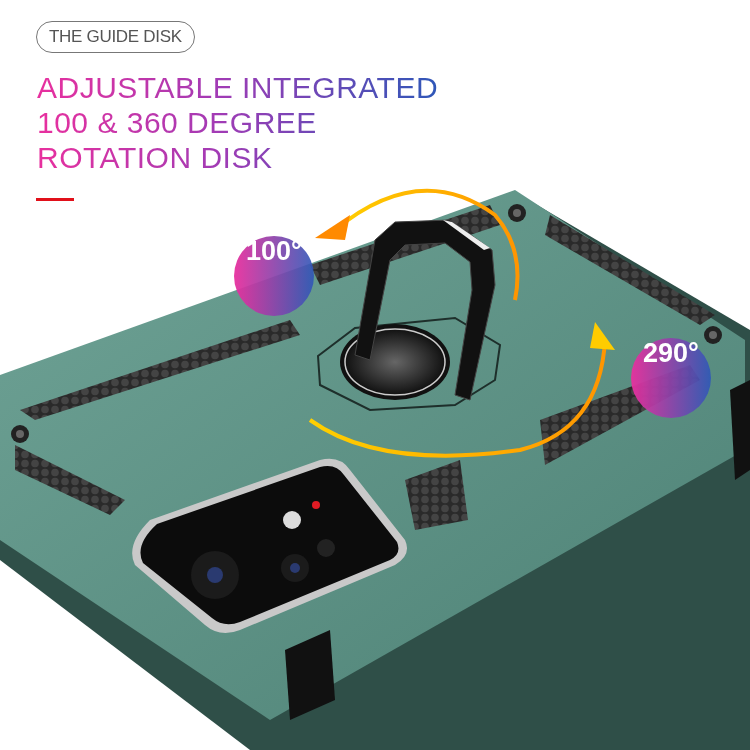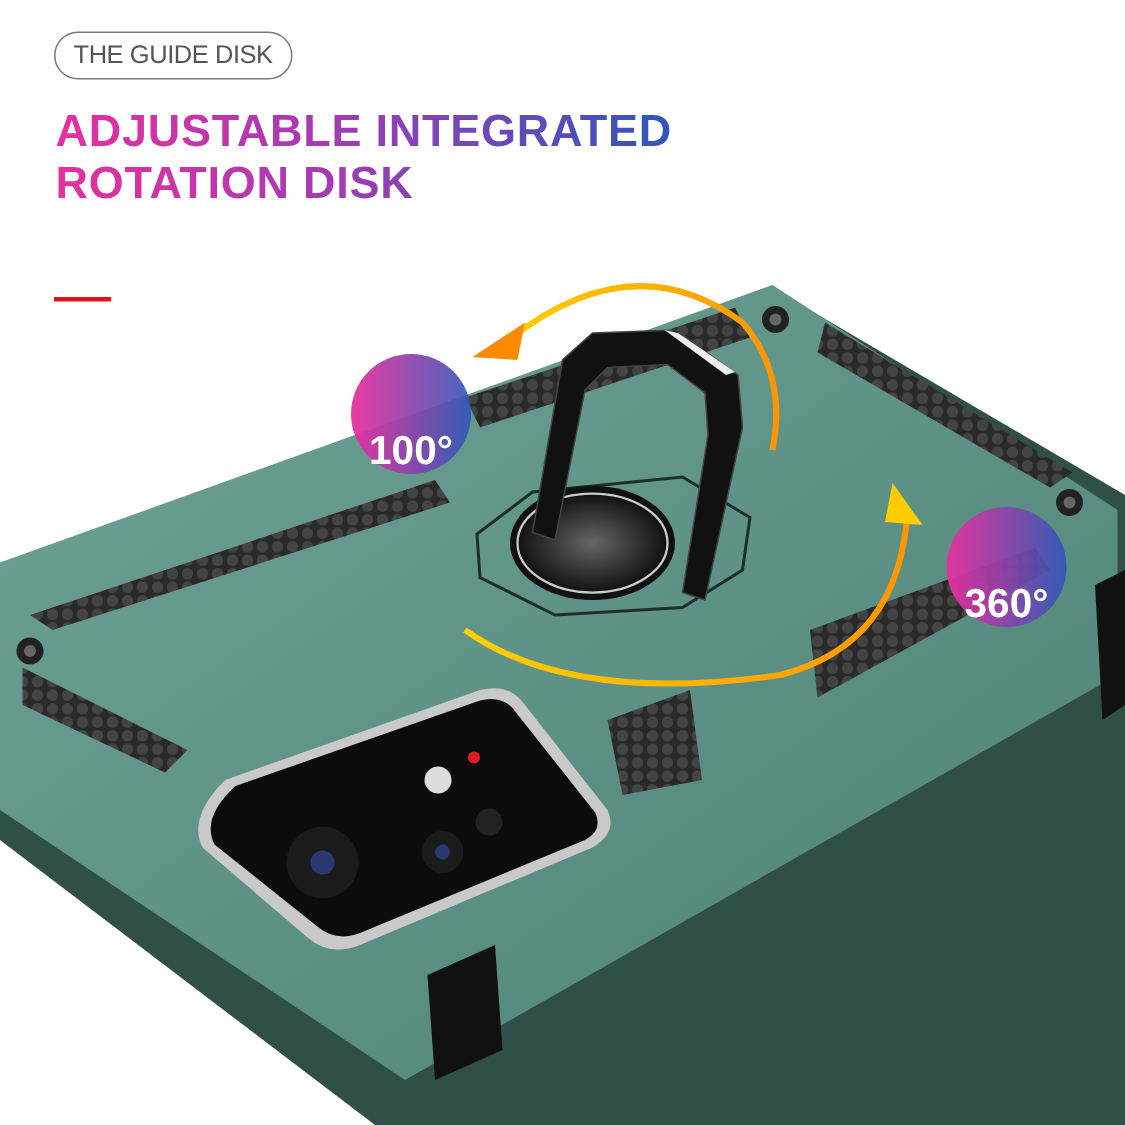--- a/index.html
+++ b/index.html
@@ -1,34 +1,35 @@
 <!DOCTYPE html>
 <html><head>
 <meta charset="utf-8">
 <style>
   html,body{margin:0;padding:0;background:#fff;}
   body{width:750px;height:750px;position:relative;overflow:hidden;font-family:"Liberation Sans",sans-serif;}
   .pill{position:absolute;left:36px;top:21px;height:32px;padding:0 12px;border:1.5px solid #777;border-radius:17px;display:flex;align-items:center;font-weight:normal;font-size:17px;color:#555;letter-spacing:-0.3px;box-sizing:border-box;}
-  .headline{position:absolute;left:37px;top:70px;font-weight:bold;font-size:30px;line-height:35px;letter-spacing:0.5px;
+  .headline{position:absolute;left:37px;top:70px;font-weight:normal;font-size:30px;line-height:35px;letter-spacing:0.5px;
     background:linear-gradient(90deg,#e8309e 0%,#a23bb5 45%,#2e57b8 100%);-webkit-background-clip:text;background-clip:text;color:transparent;}
   .headline div{white-space:nowrap;}
   .redbar{position:absolute;left:36px;top:198px;width:38px;height:3px;background:#e1101a;}
   svg.scene{position:absolute;left:0;top:0;}
-  .badge{position:absolute;border-radius:50%;display:flex;align-items:flex-end;justify-content:center;color:#fff;font-weight:bold;font-size:27px;
+  .badge{position:absolute;border-radius:50%;display:flex;align-items:flex-start;justify-content:center;color:#fff;font-weight:bold;font-size:27px;
     background:linear-gradient(90deg,rgba(232,48,158,0.95),rgba(46,87,184,0.9));}
 </style>
 </head>
 <body>
 
 <div class="pill">
     <span>THE GUIDE DISK</span>
   </div>
 
 <div class="headline">
   <div>ADJUSTABLE INTEGRATED</div>
+  <div>100 &amp; 360 DEGREE</div>
   <div>ROTATION DISK</div>
 </div>
 <div class="redbar"></div>
 
 <svg class="scene" width="750" height="750" viewBox="0 0 750 750">
   <defs>
     <linearGradient id="caseG" x1="0" y1="0" x2="1" y2="1">
       <stop offset="0" stop-color="#6fa396"></stop>
         <stop offset="1" stop-color="#4d8175"></stop>
     </linearGradient>
@@ -89,14 +90,14 @@
   <path d="M335 230 Q420 160 495 215 Q525 250 515 300" fill="none" stroke="url(#arcG)" stroke-width="4"></path>
   <polygon points="315,238 350,215 345,240" fill="#ff8a00"></polygon>
   <path d="M310 420 Q380 470 520 450 Q600 430 605 340" fill="none" stroke="url(#arcG)" stroke-width="4"></path>
   <polygon points="595,322 615,350 590,348" fill="#ffcc00"></polygon>
 </svg>
 
 <div class="badge" style="left:234px;top:236px;width:80px;height:80px;">
     <span>100°</span>
   </div>
 <div class="badge" style="left:631px;top:338px;width:80px;height:80px;">
-    <span>360°</span>
+    <span>290°</span>
   </div>
 
 </body></html>

